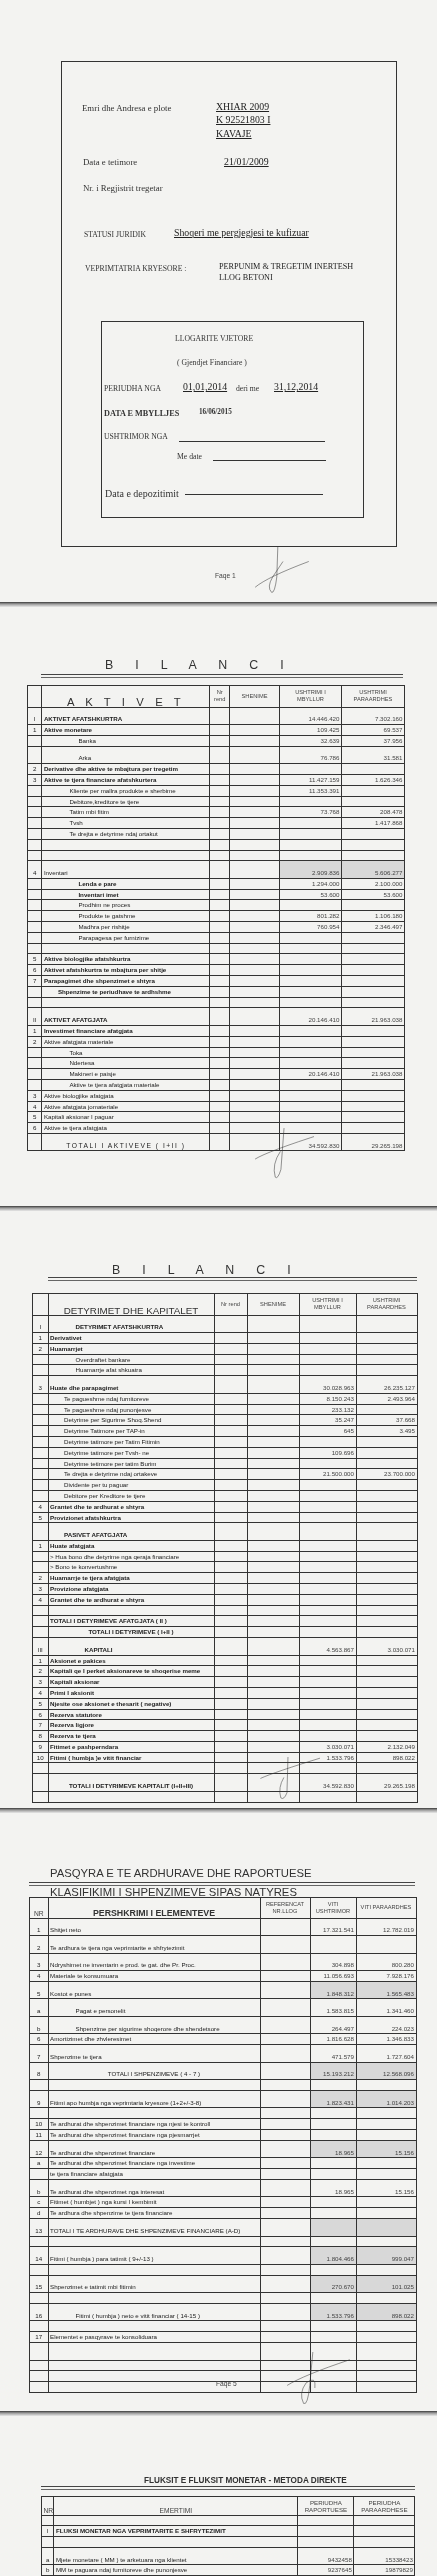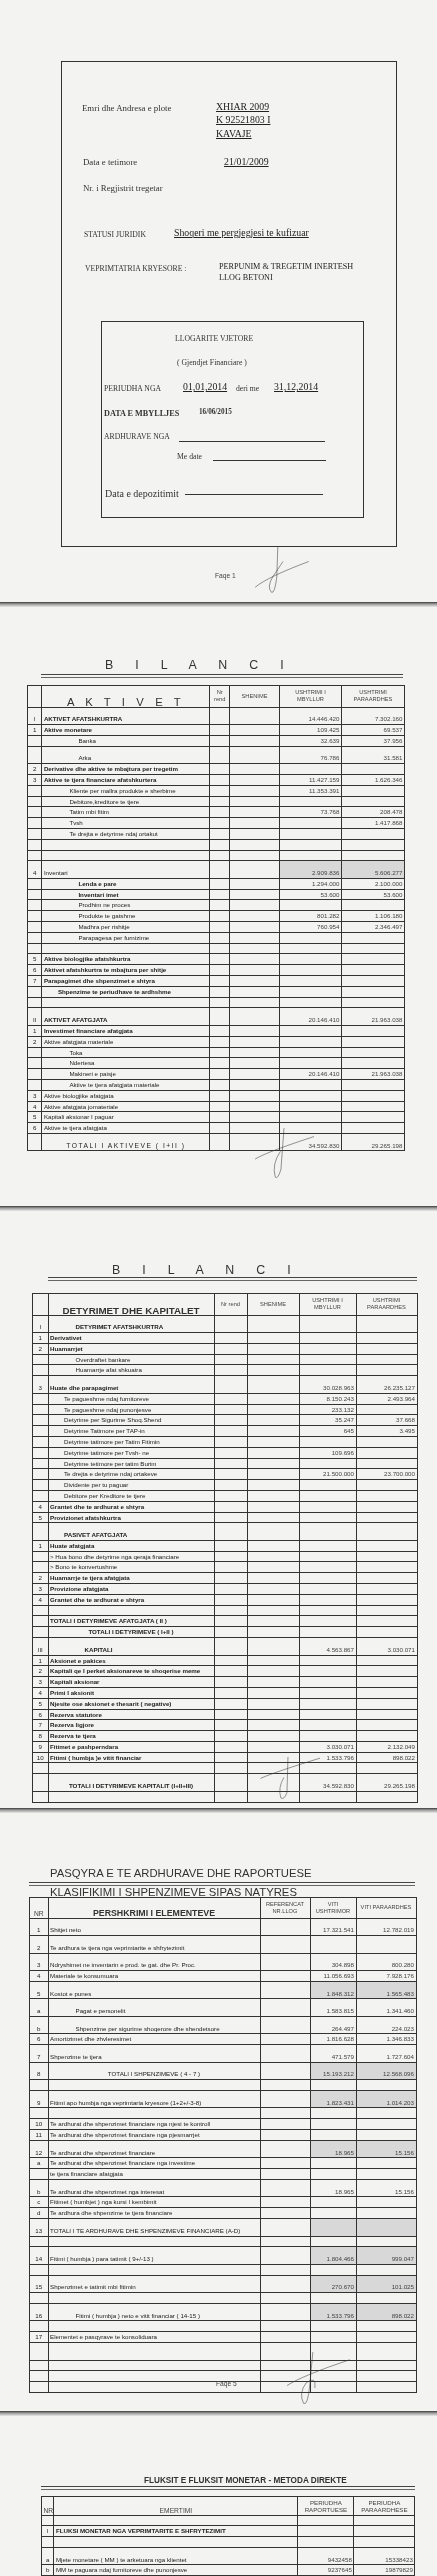--- a/index.html
+++ b/index.html
@@ -50,21 +50,21 @@
 
 <div class="cover-inner"></div>
 <div class="cv-label" style="left:175px;top:334px;font-size:7.7px;text-align:center;">LLOGARITE VJETORE</div>
 <div class="cv-label" style="left:177px;top:358px;font-size:7.7px;">( Gjendjet Financiare )</div>
 <div class="cv-label" style="left:104px;top:384px;font-size:7.7px;">PERIUDHA NGA</div>
 <div class="cv-val ul" style="left:183px;top:381px;">01,01,2014</div>
 <div class="cv-label" style="left:236px;top:384px;font-size:7.7px;">deri me</div>
 <div class="cv-val ul" style="left:274px;top:381px;">31,12,2014</div>
 <div class="cv-label" style="left:104px;top:409px;font-size:8.2px;font-weight:bold;">DATA E MBYLLJES</div>
 <div class="cv-label" style="left:199px;top:408px;font-size:7.2px;font-weight:bold;">16/06/2015</div>
-<div class="cv-label" style="left:104px;top:432px;font-size:7.7px;">ARDHURAVE NGA</div>
+<div class="cv-label" style="left:104px;top:432px;font-size:7.7px;">USHTRIMOR NGA</div>
 <div class="line" style="left:179px;top:441px;width:146px;"></div>
 <div class="cv-label" style="left:177px;top:452px;font-size:7.7px;">Me date</div>
 <div class="line" style="left:213px;top:460px;width:113px;"></div>
 <div class="cv-label" style="left:105px;top:488px;font-size:10px;">Data e depozitimit</div>
 <div class="line" style="left:185px;top:494px;width:138px;"></div>
 
 <div class="faqe" style="left:215px;top:572px;">Faqe 1</div>
 <svg class="sig" style="left:252px;top:546px;" width="62" height="49" viewBox="0 0 120 95">
     <path d="M50 0 L48 60 Q44 92 38 90 Q28 80 40 60 L60 30 M6 80 Q30 60 110 30" stroke="#333" fill="none" stroke-width="1"></path>
   </svg>
@@ -412,21 +412,21 @@
       <col style="width:15.5px">
       <col style="width:166px">
       <col style="width:33px">
       <col style="width:52px">
       <col style="width:57px">
       <col style="width:61px">
     </colgroup>
   <thead>
       <tr style="height:21.6px;">
     <th></th>
-    <th style="font-size:9.8px;font-weight:bold;color:#333;vertical-align:bottom;">DETYRIMET DHE KAPITALET</th>
+    <th style="font-size:9.8px;font-weight:normal;color:#333;vertical-align:bottom;">DETYRIMET DHE KAPITALET</th>
     <th>Nr rend</th>
     <th>SHENIME</th>
     <th>USHTRIMI I MBYLLUR</th>
     <th>USHTRIMI PARAARDHES</th>
   </tr>
     </thead>
   <tbody>
       <tr class="bold tall ind2">
         <td class="nr">I</td>
         <td class="lbl">DETYRIMET AFATSHKURTRA</td>

